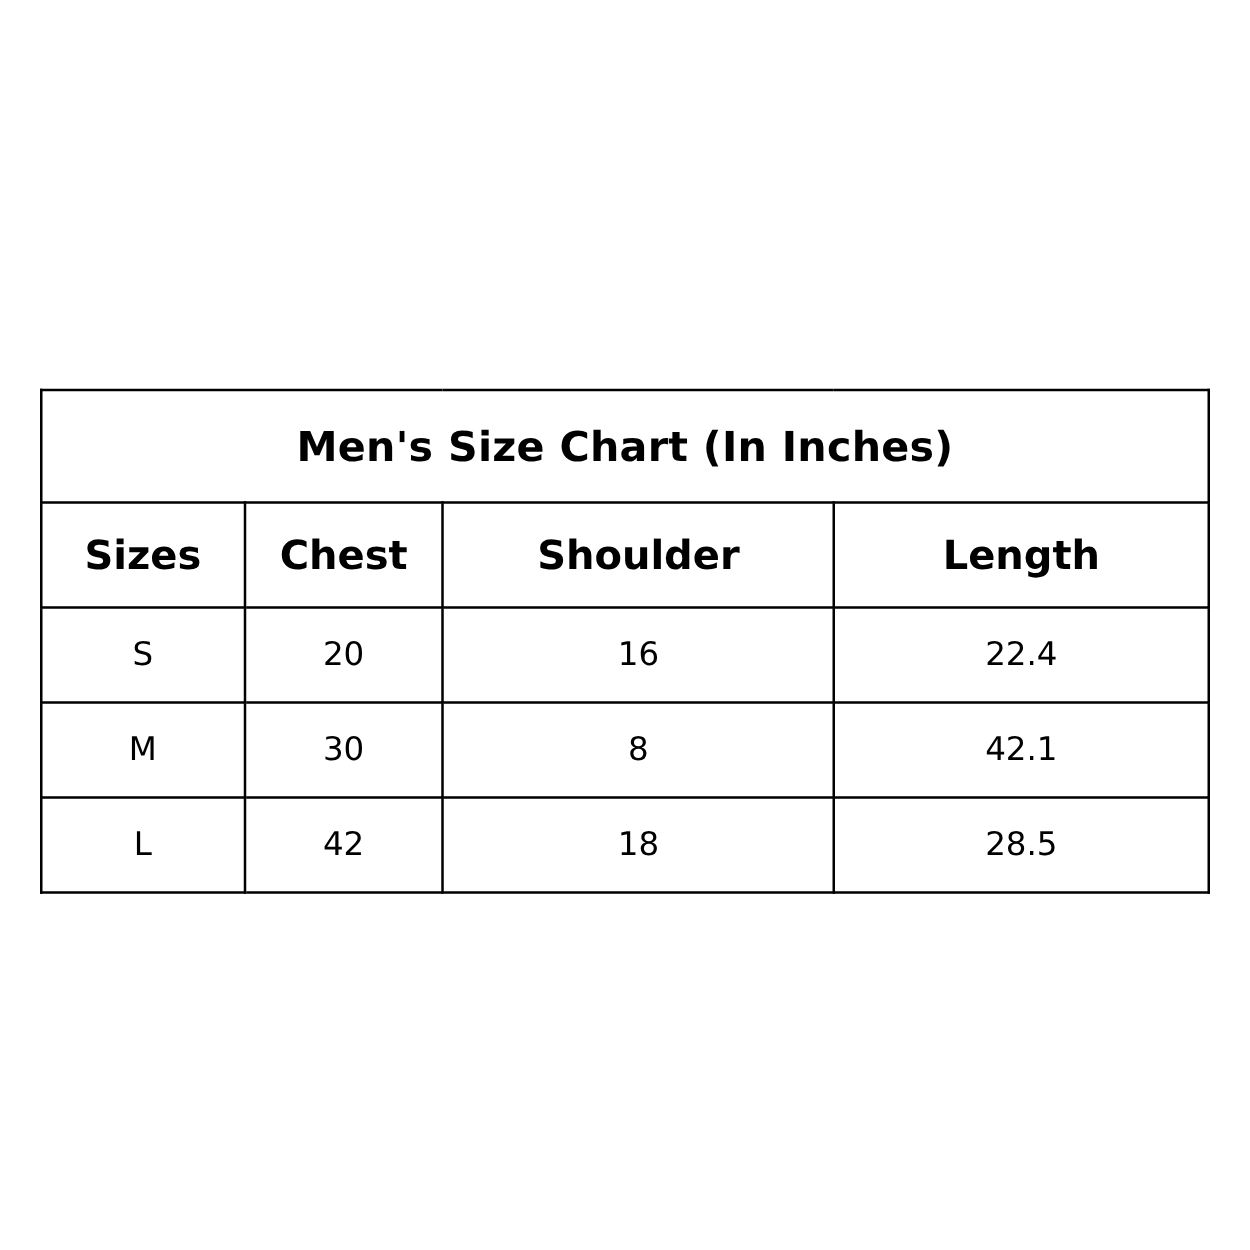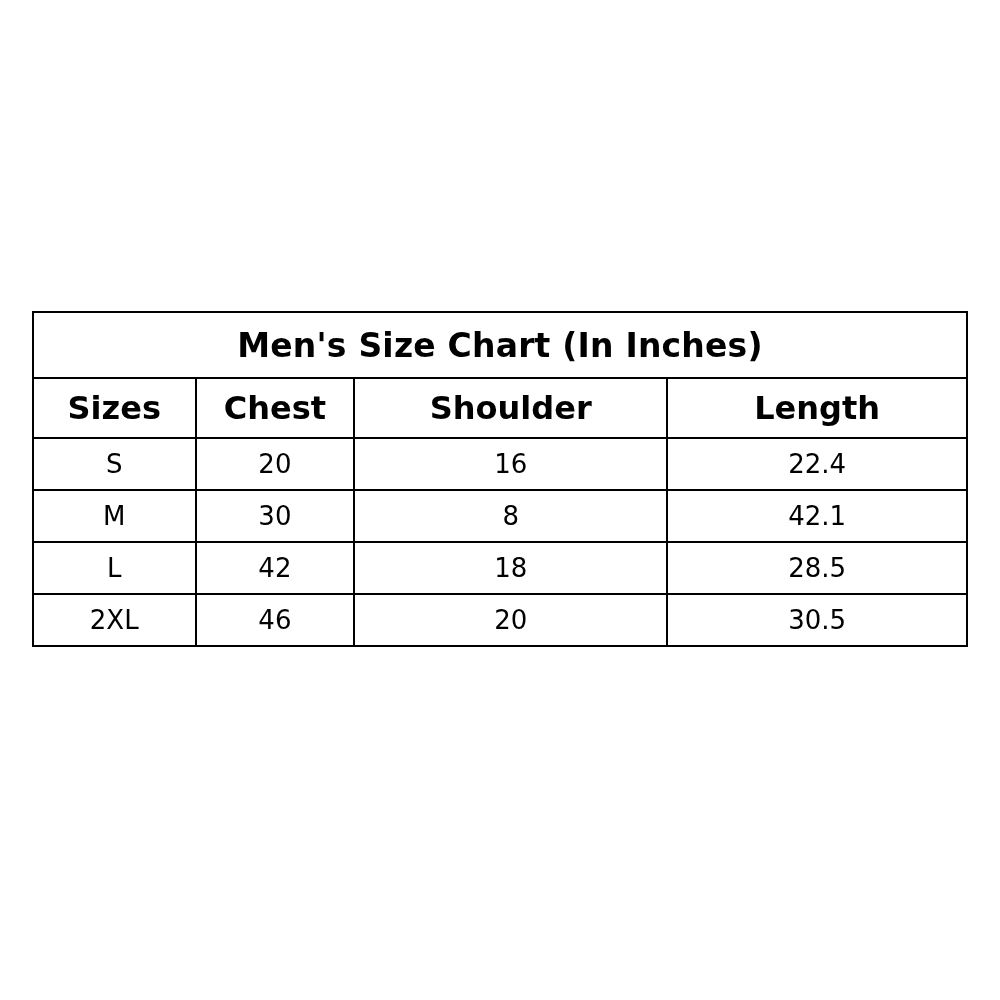--- a/index.html
+++ b/index.html
@@ -25,21 +25,21 @@
     width: 100%;
     border-collapse: collapse;
     table-layout: fixed;
     background: #ffffff;
   }
   table.size-chart td,
   table.size-chart th {
     border: 2px solid #000000;
     text-align: center;
     vertical-align: middle;
-    padding: 0;
+    padding: 12px;
     color: #000000;
   }
   .title-cell {
     height: 64px;
     font-size: 33px;
     font-weight: bold;
     letter-spacing: 0.2px;
   }
   .header-cell {
     height: 58px;
@@ -88,21 +88,15 @@
         <td class="body-cell">30</td>
         <td class="body-cell">8</td>
         <td class="body-cell">42.1</td>
       </tr>
       <tr>
         <td class="body-cell">L</td>
         <td class="body-cell">42</td>
         <td class="body-cell">18</td>
         <td class="body-cell">28.5</td>
       </tr>
-      <tr>
-        <td class="body-cell">2XL</td>
-        <td class="body-cell">46</td>
-        <td class="body-cell">20</td>
-        <td class="body-cell">30.5</td>
-      </tr>
     </tbody>
   </table>
 </div>
 
 </body></html>

